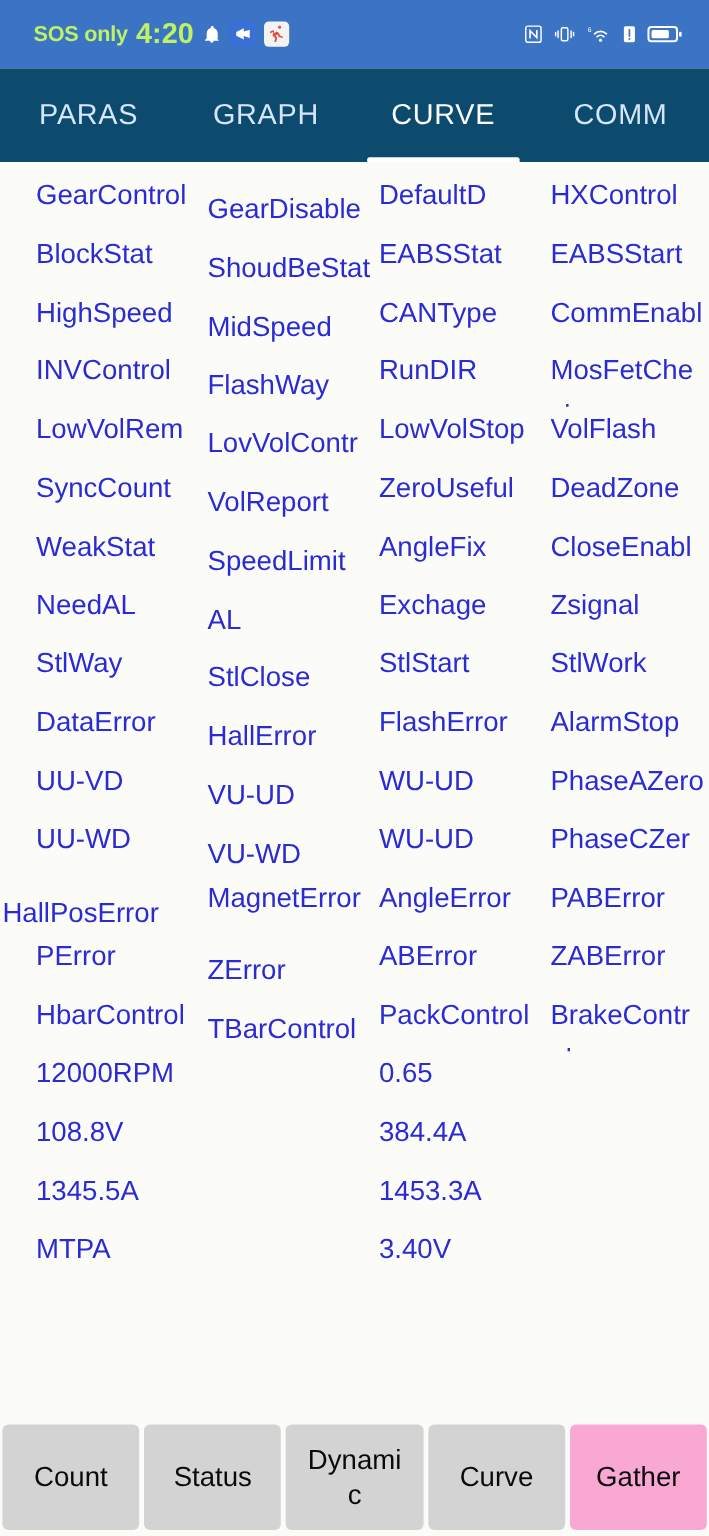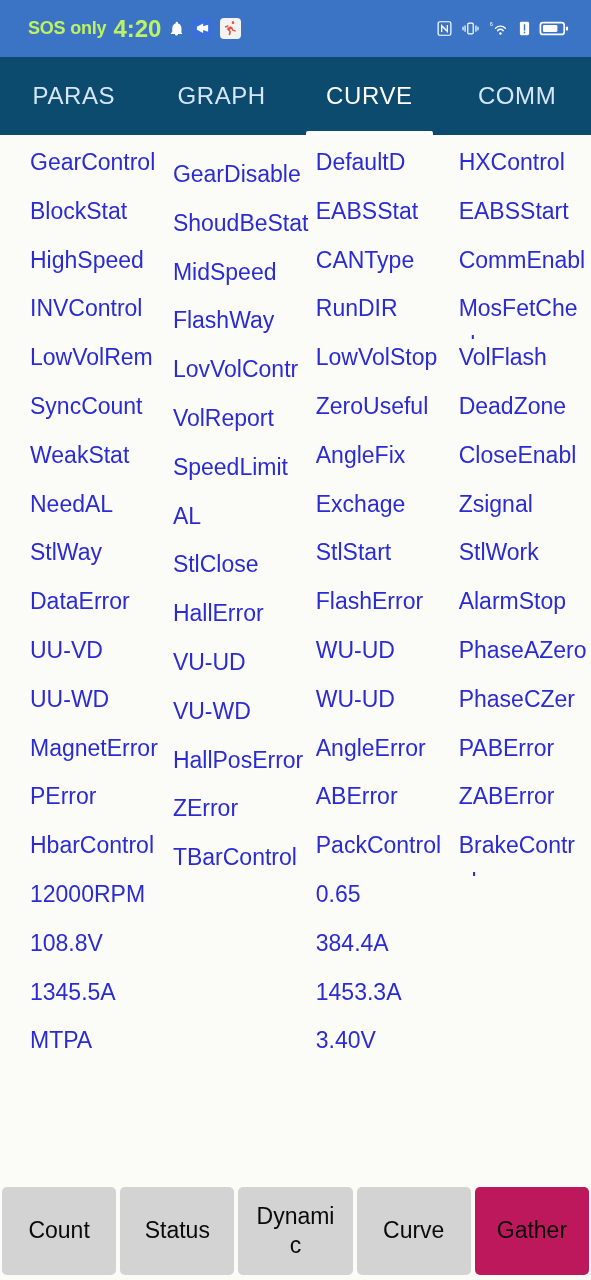--- a/index.html
+++ b/index.html
@@ -166,21 +166,21 @@
     text-align: center;
     font-size: 23px;
     color: #0a0a0a;
     line-height: 29px;
     padding: 0 16px;
     box-sizing: border-box;
     cursor: pointer;
     user-select: none;
     word-break: break-all;
   }
-  .bbtn.sel { background: #be185d; }
+  .bbtn.sel { background: #f9a8d4; }
 </style>
 </head>
 <body>
 
 <div id="app">
 
   <div class="statusbar">
     <div class="sb-left">
       <span class="sb-carrier">SOS only</span>
       <span class="sb-clock">4:20</span>
@@ -321,22 +321,22 @@
       <div class="cell c3">WU-UD</div>
       <div class="cell c4">PhaseAZero</div>
     </div>
     <div class="grid-row">
       <div class="cell c1">UU-WD</div>
       <div class="cell c2">VU-WD</div>
       <div class="cell c3">WU-UD</div>
       <div class="cell c4">PhaseCZero</div>
     </div>
     <div class="grid-row">
+      <div class="cell c2">HallPosError</div>
       <div class="cell c1">MagnetError</div>
-      <div class="cell c2">HallPosError</div>
       <div class="cell c3">AngleError</div>
       <div class="cell c4">PABError</div>
     </div>
     <div class="grid-row">
       <div class="cell c1">PError</div>
       <div class="cell c2">ZError</div>
       <div class="cell c3">ABError</div>
       <div class="cell c4">ZABError</div>
     </div>
     <div class="grid-row">

